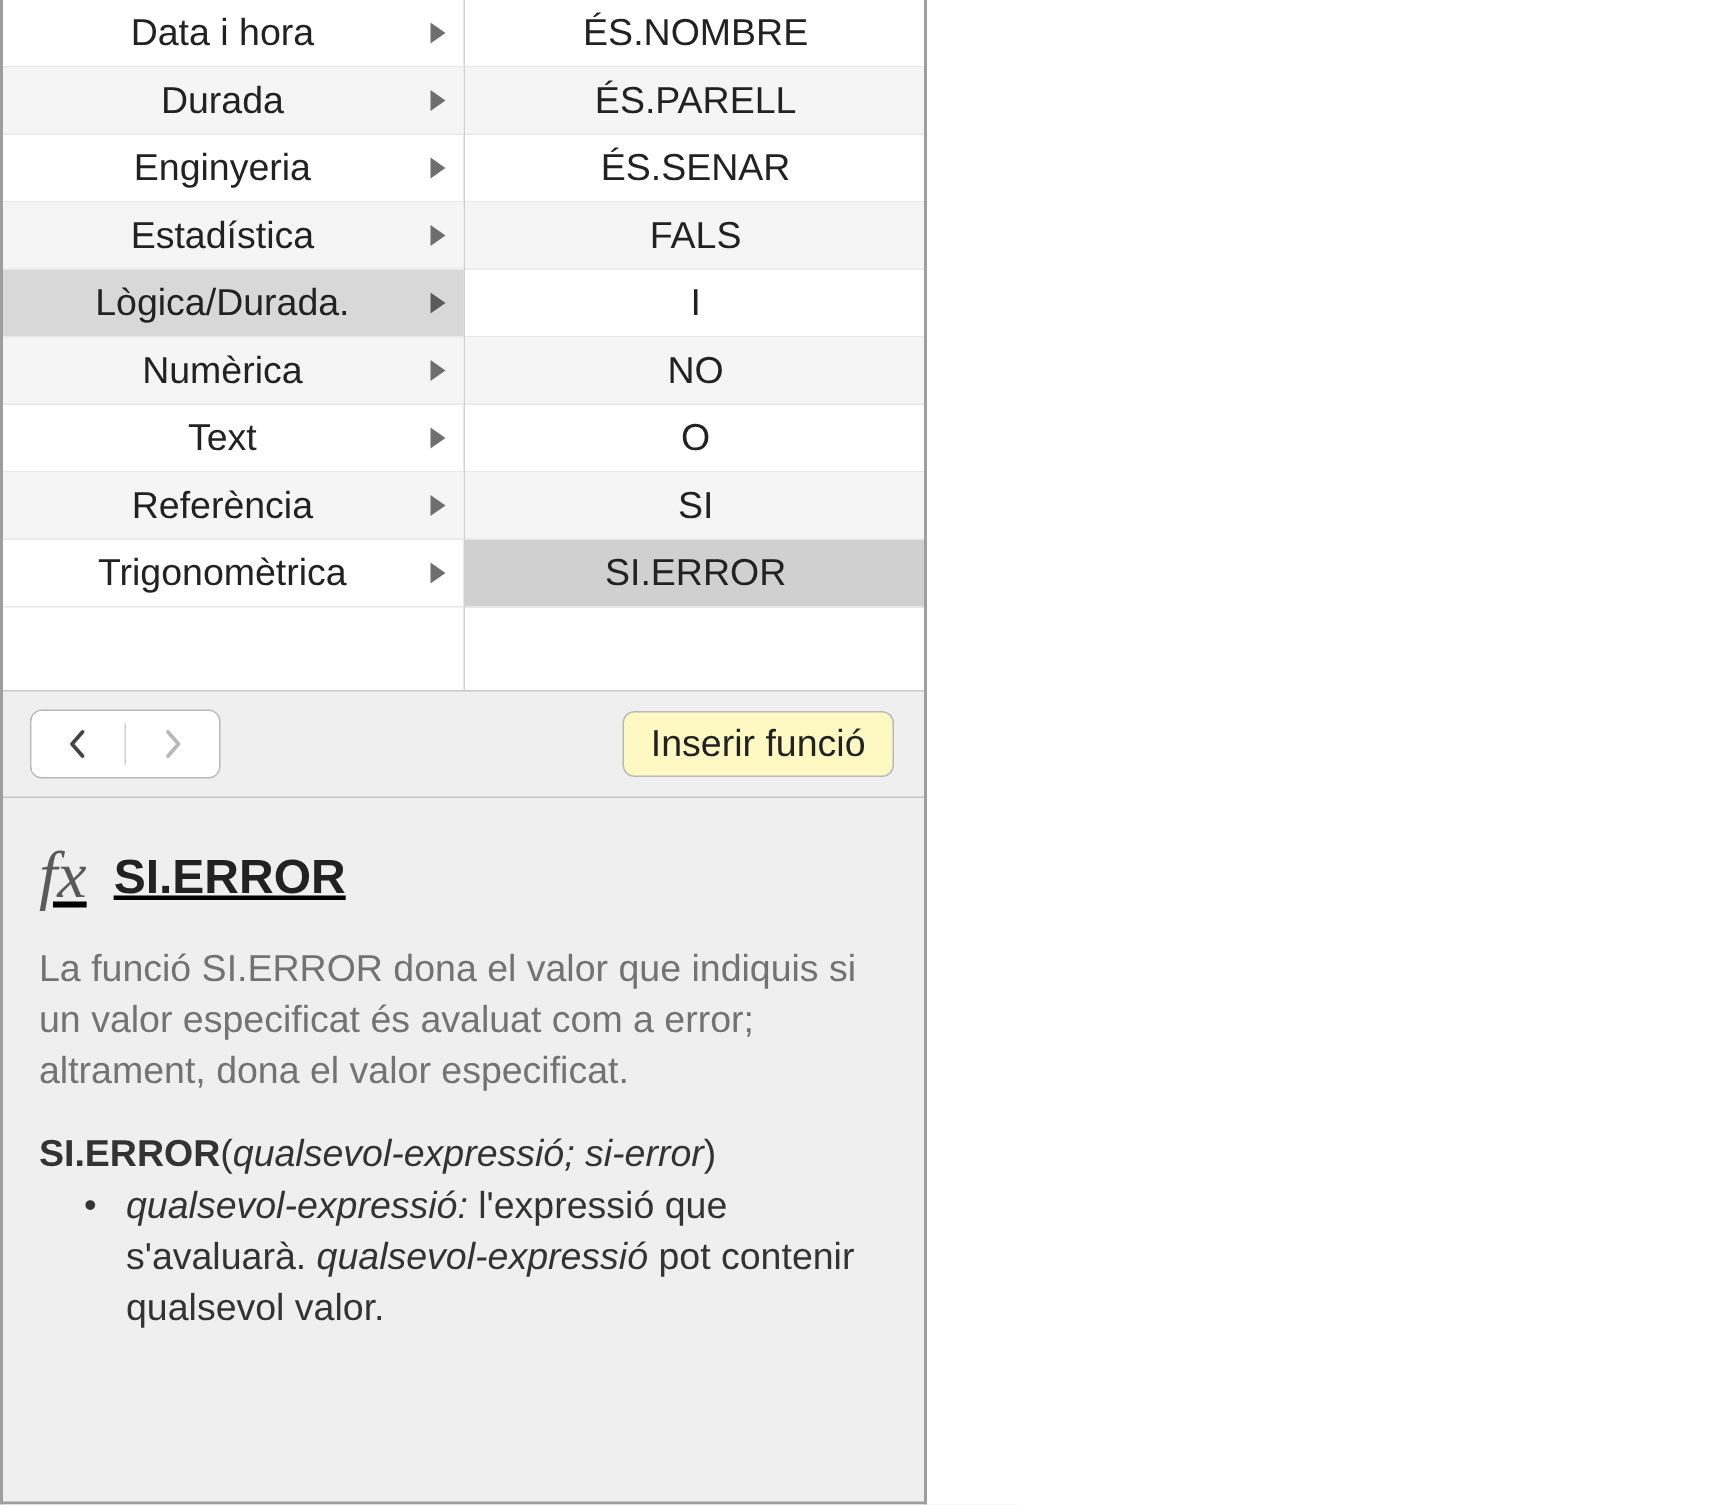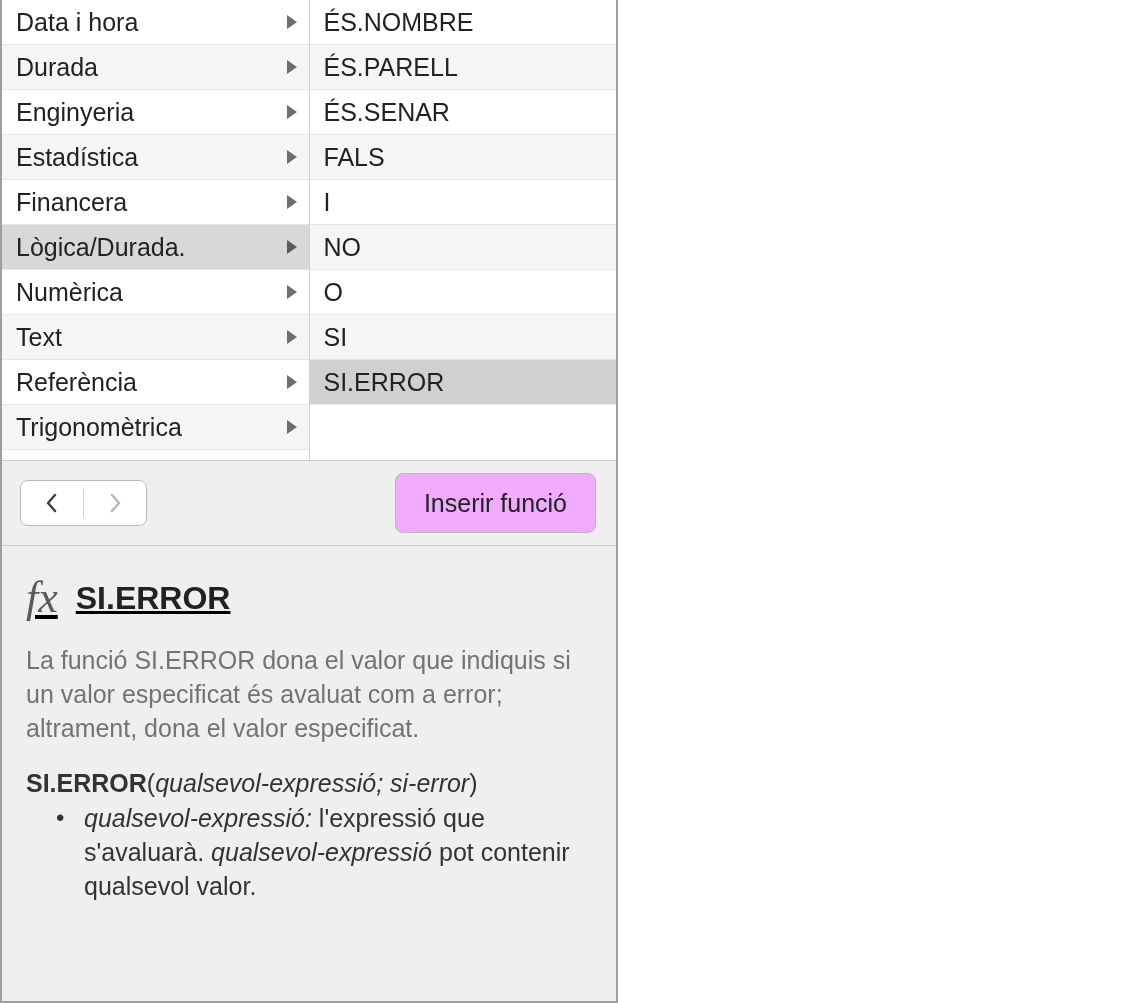--- a/index.html
+++ b/index.html
@@ -35,21 +35,21 @@
       display: flex;
       align-items: center;
       height: 45px;
       padding: 0 12px 0 14px;
       font-size: 25px;
       color: #222;
       cursor: default;
       border-bottom: 1px solid #e8e8e8;
     }
     .row:nth-child(even) { background: #f5f5f5; }
-    .row .label { flex: 1; white-space: nowrap; overflow: hidden; text-overflow: ellipsis; }
+    .row .label { flex: 1; white-space: nowrap; overflow: hidden; text-overflow: ellipsis; text-align: center; }
     .row .arrow {
       width: 0; height: 0;
       border-top: 7px solid transparent;
       border-bottom: 7px solid transparent;
       border-left: 10px solid #6e6e6e;
       margin-left: 6px;
     }
     .row.active { background: #d8d8d8 !important; }
     .row.active .arrow { border-left-color: #5a5a5a; }
     .row.selected { background: #d0d0d0 !important; }
@@ -76,25 +76,25 @@
       align-items: center;
       justify-content: center;
       background: #fff;
     }
     .nav-sep { width: 1px; background: #d0d0d0; margin: 8px 0; }
     .nav-btn svg { width: 18px; height: 22px; }
     .nav-btn.back svg path { stroke: #444; }
     .nav-btn.fwd svg path { stroke: #b8b8b8; }
     .spacer { flex: 1; }
     .insert-btn {
-      background: #f0abfc;
+      background: #fef9c3;
       border: 1px solid #b8b8b8;
       border-radius: 8px;
-      height: 60px;
-      padding: 0 28px;
+      height: 44px;
+      padding: 0 18px;
       font-size: 25px;
       color: #222;
       display: flex;
       align-items: center;
     }
 
     .help {
       padding: 30px 24px 0 24px;
       flex: 1;
       overflow: hidden;
@@ -168,24 +168,20 @@
         <span class="arrow"></span>
       </div>
       <div class="row">
         <span class="label">Enginyeria</span>
         <span class="arrow"></span>
       </div>
       <div class="row">
         <span class="label">Estadística</span>
         <span class="arrow"></span>
       </div>
-      <div class="row">
-        <span class="label">Financera</span>
-        <span class="arrow"></span>
-      </div>
       <div class="row active">
         <span class="label">Lògica/Durada.</span>
         <span class="arrow"></span>
       </div>
       <div class="row">
         <span class="label">Numèrica</span>
         <span class="arrow"></span>
       </div>
       <div class="row">
         <span class="label">Text</span>

